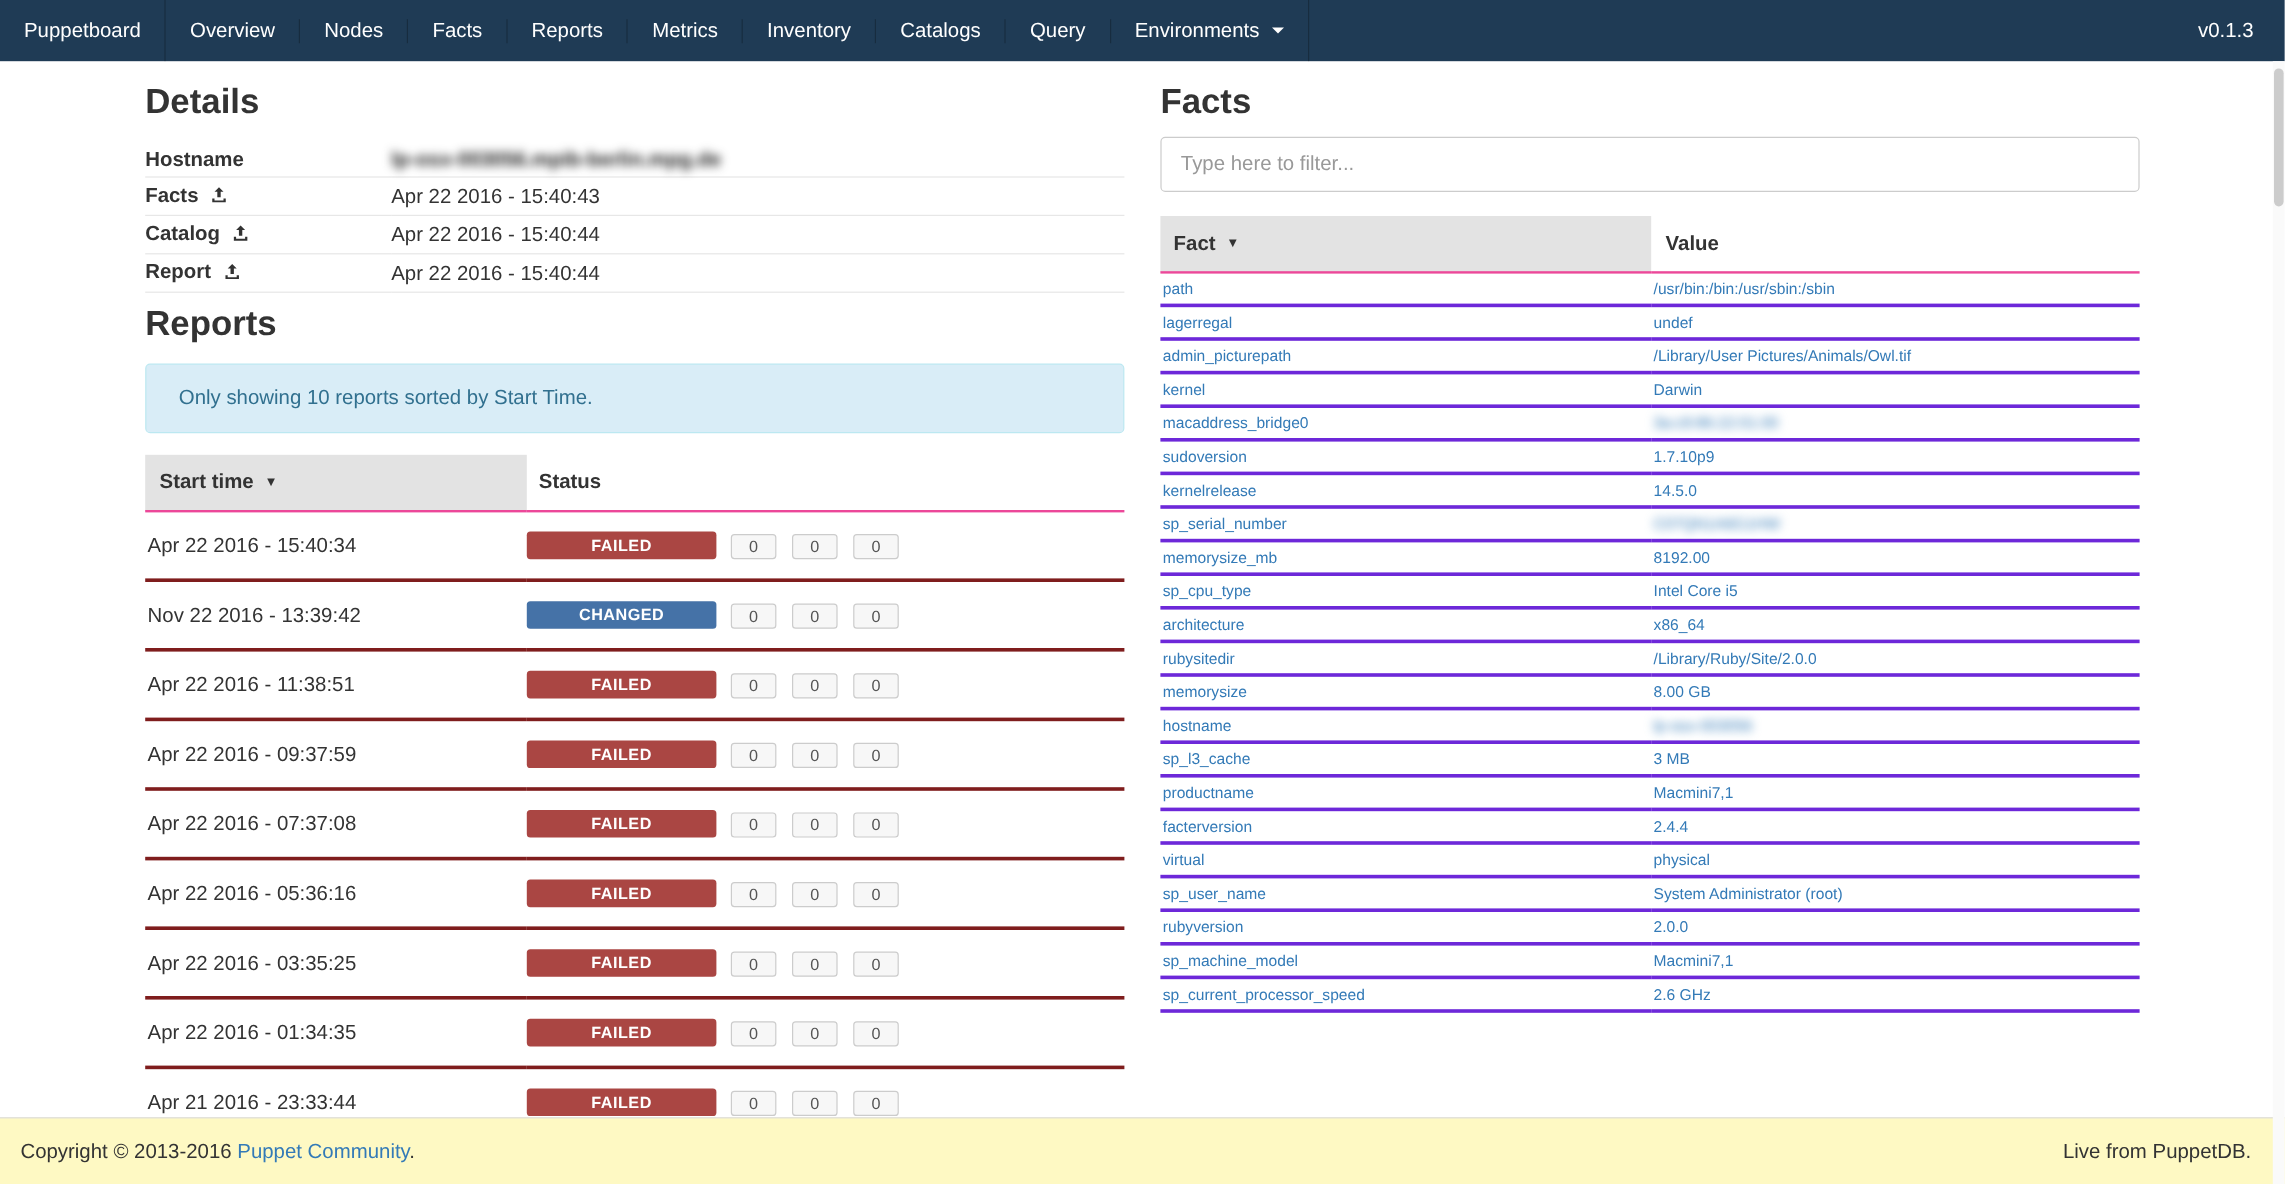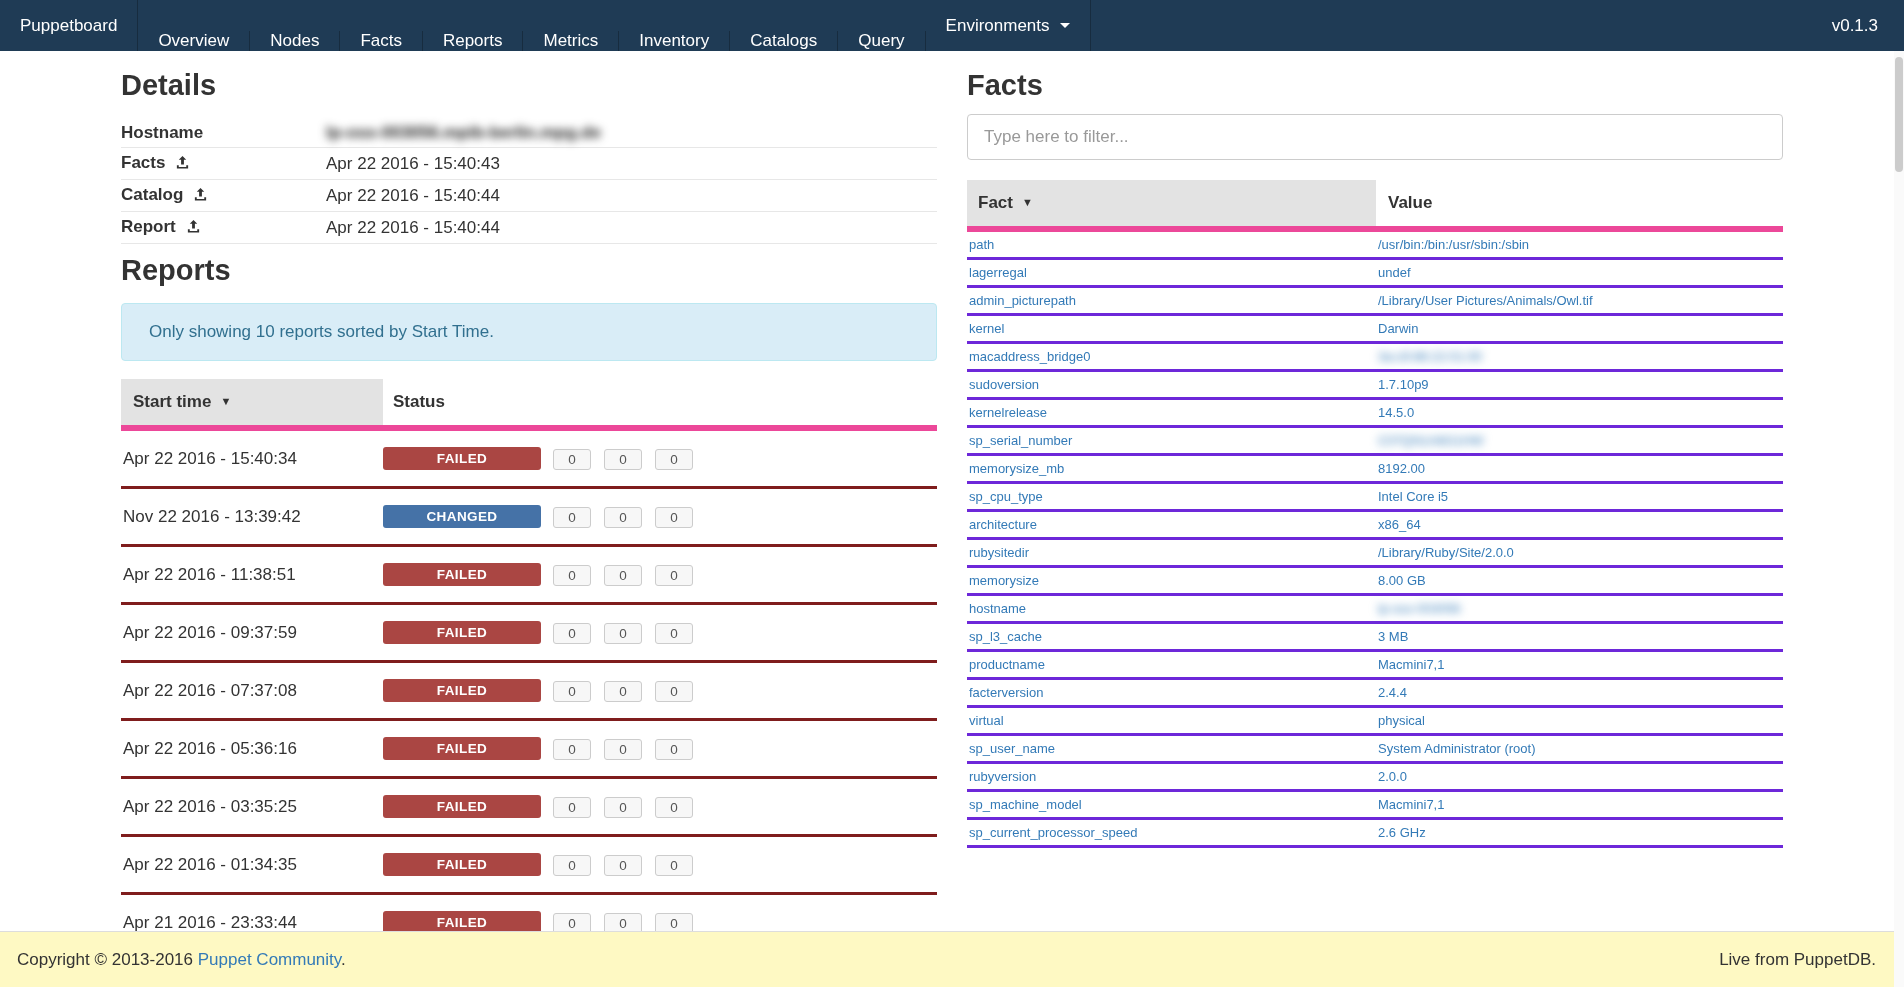--- a/index.html
+++ b/index.html
@@ -8,21 +8,21 @@
     width:1904px; height:987px; overflow:hidden; position:relative;
     font-family:"Liberation Sans", sans-serif; color:#333; background:#fff; font-size:17px;
   }
 
   
   .navbar { display:flex; align-items:stretch; height:51px; background:#1f3b55; }
   .nav-item {
     display:flex; align-items:center; padding:0 20px; color:#fff; font-size:17px;
     border-right:1px solid rgba(0,0,0,0.25); cursor:pointer; white-space:nowrap;
   }
-  .nav-items { display:flex; align-items:flex-end; }
+  .nav-items { display:flex; align-items:center; }
   .caret-down { width:0; height:0; border-left:5px solid transparent; border-right:5px solid transparent;
     border-top:5px solid #fff; margin-left:10px; }
   .nav-version { margin-left:auto; display:flex; align-items:center; padding:0 26px; color:#fff; font-size:17px; }
 
   
   .main { display:flex; gap:30px; padding:18px 122px 0 121px; }
   .col { width:816px; flex:0 0 816px; }
 
   h2 { margin:0 0 16px; font-size:29px; font-weight:700; color:#333; }
   .reports-heading { margin-top:10px; }
@@ -37,25 +37,25 @@
   .hostname-value { font-weight:700; color:#222; }
 
   
   .alert-info {
     background:#d9edf7; border:1px solid #bce8f1; color:#31708f;
     border-radius:4px; padding:18px 27px; font-size:17px; margin-bottom:18px;
   }
 
   
   table.data { width:100%; border-collapse:collapse; }
-  table.data th { text-align:left; font-size:17px; font-weight:700; padding:13px 12px; border-bottom:6px solid #ec4899; color:#333; }
+  table.data th { text-align:left; font-size:17px; font-weight:700; padding:13px 12px; border-bottom:2px solid #ec4899; color:#333; }
   th.sorted { background:#e3e3e3; }
   .sort-caret { font-size:11px; margin-left:9px; vertical-align:2px; color:#333; }
 
-  .reports-table th.col-time { width:262px; padding-left:12px; }
+  .reports-table th.col-time { width:318px; padding-left:12px; }
   .reports-table th.col-status { padding-left:10px; }
   .reports-table td { border-bottom:3px solid #7f1d1d; padding:16px 0; vertical-align:middle; font-size:17px; }
   .reports-table td.rtime { padding-left:2px; }
   .status-flex { display:flex; align-items:flex-end; }
   .badge {
     width:158px; padding:4px 0; border-radius:3px; color:#fff; font-weight:700;
     font-size:13.5px; text-align:center; letter-spacing:0.4px;
   }
   .metrics { display:flex; gap:13px; margin-left:12px; }
   .metric {

